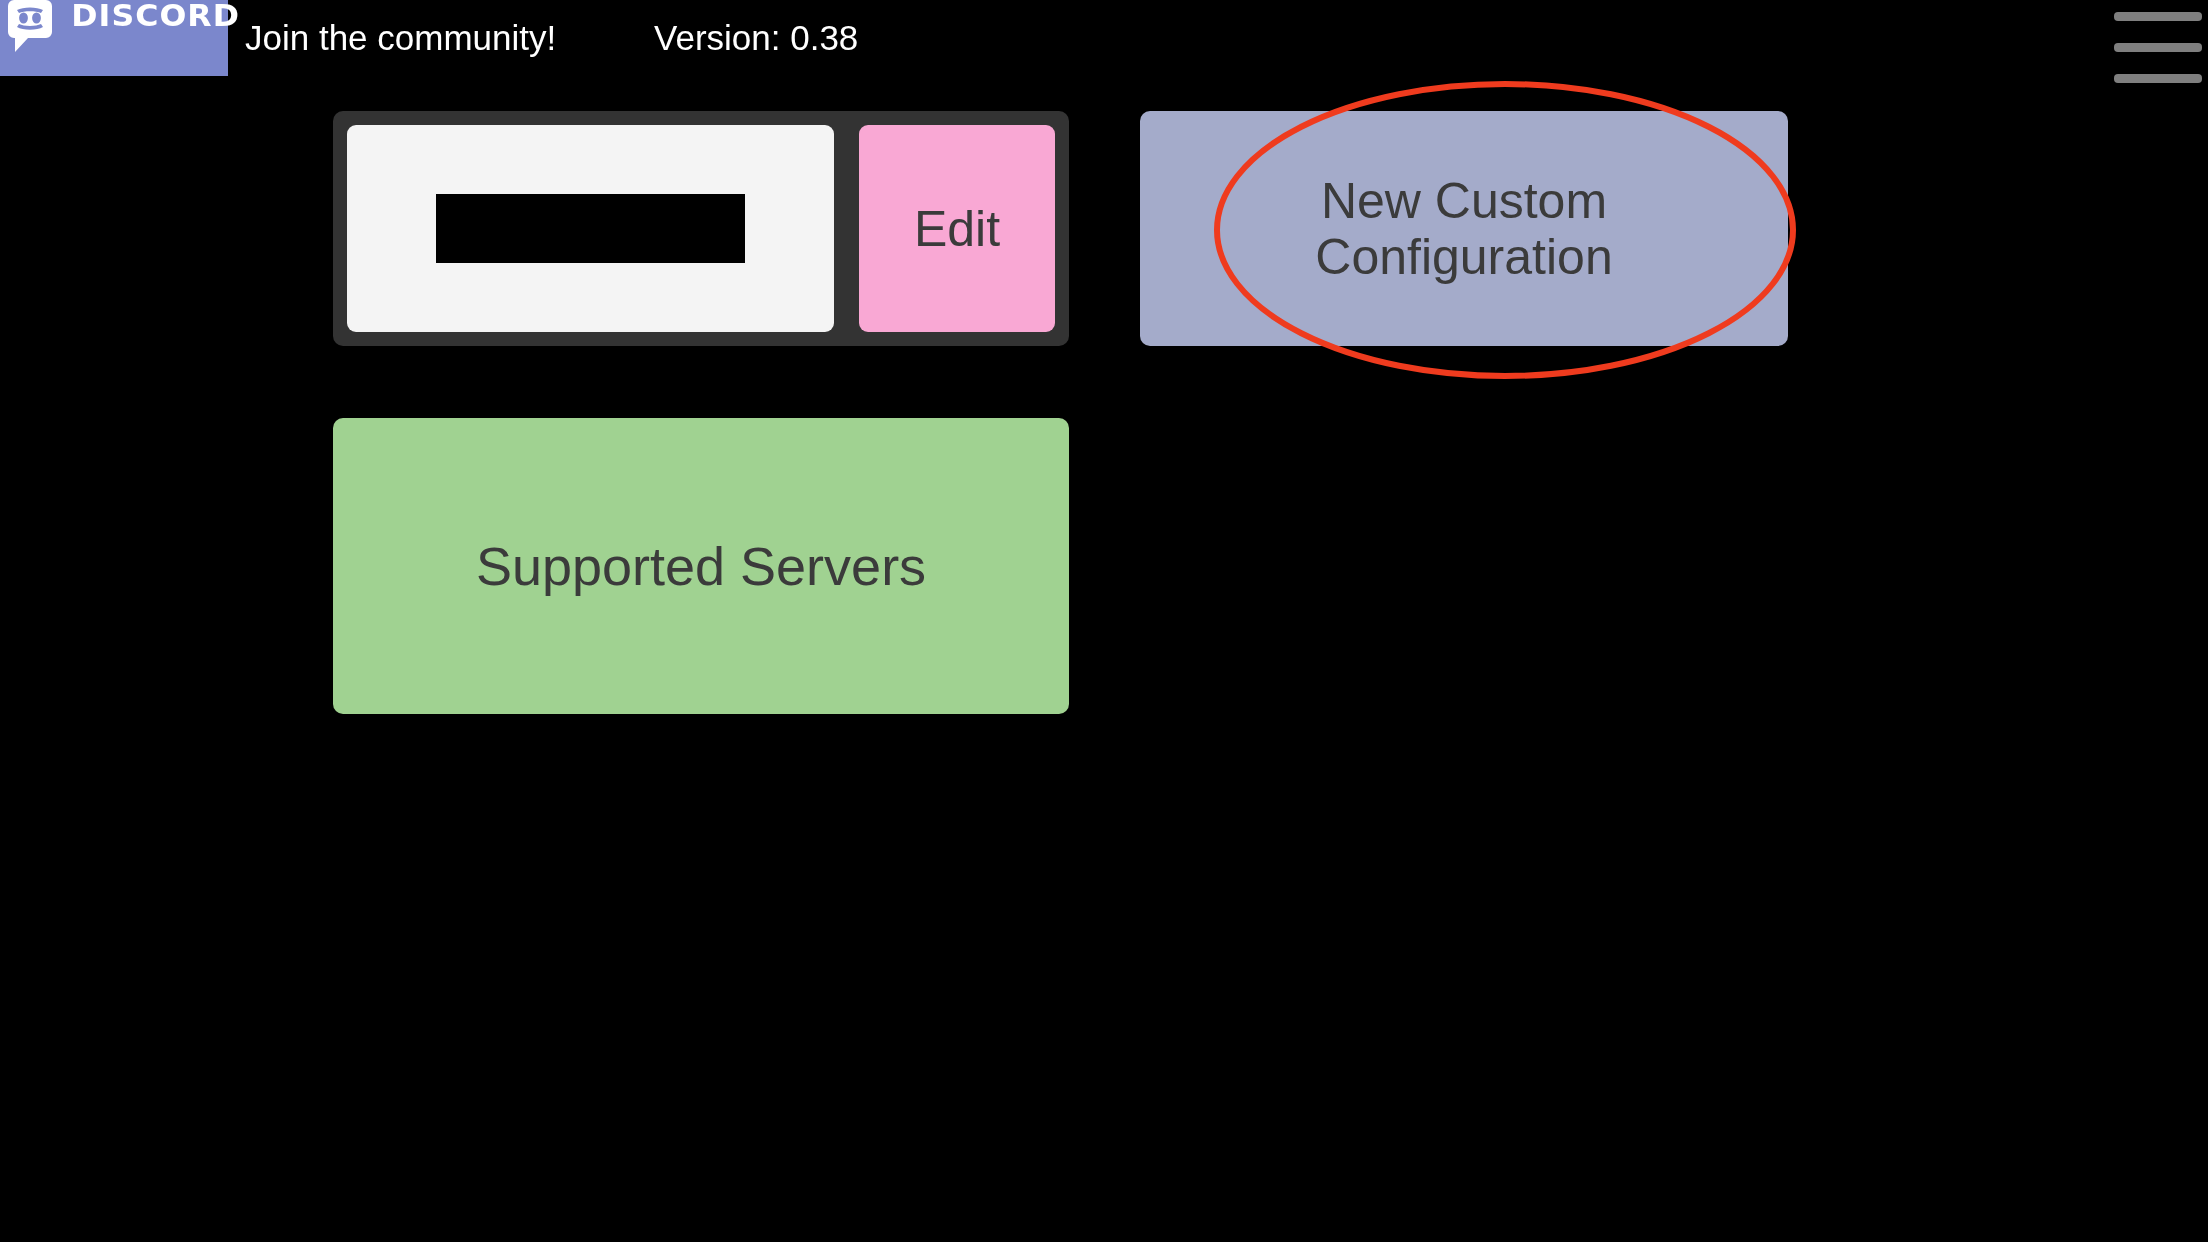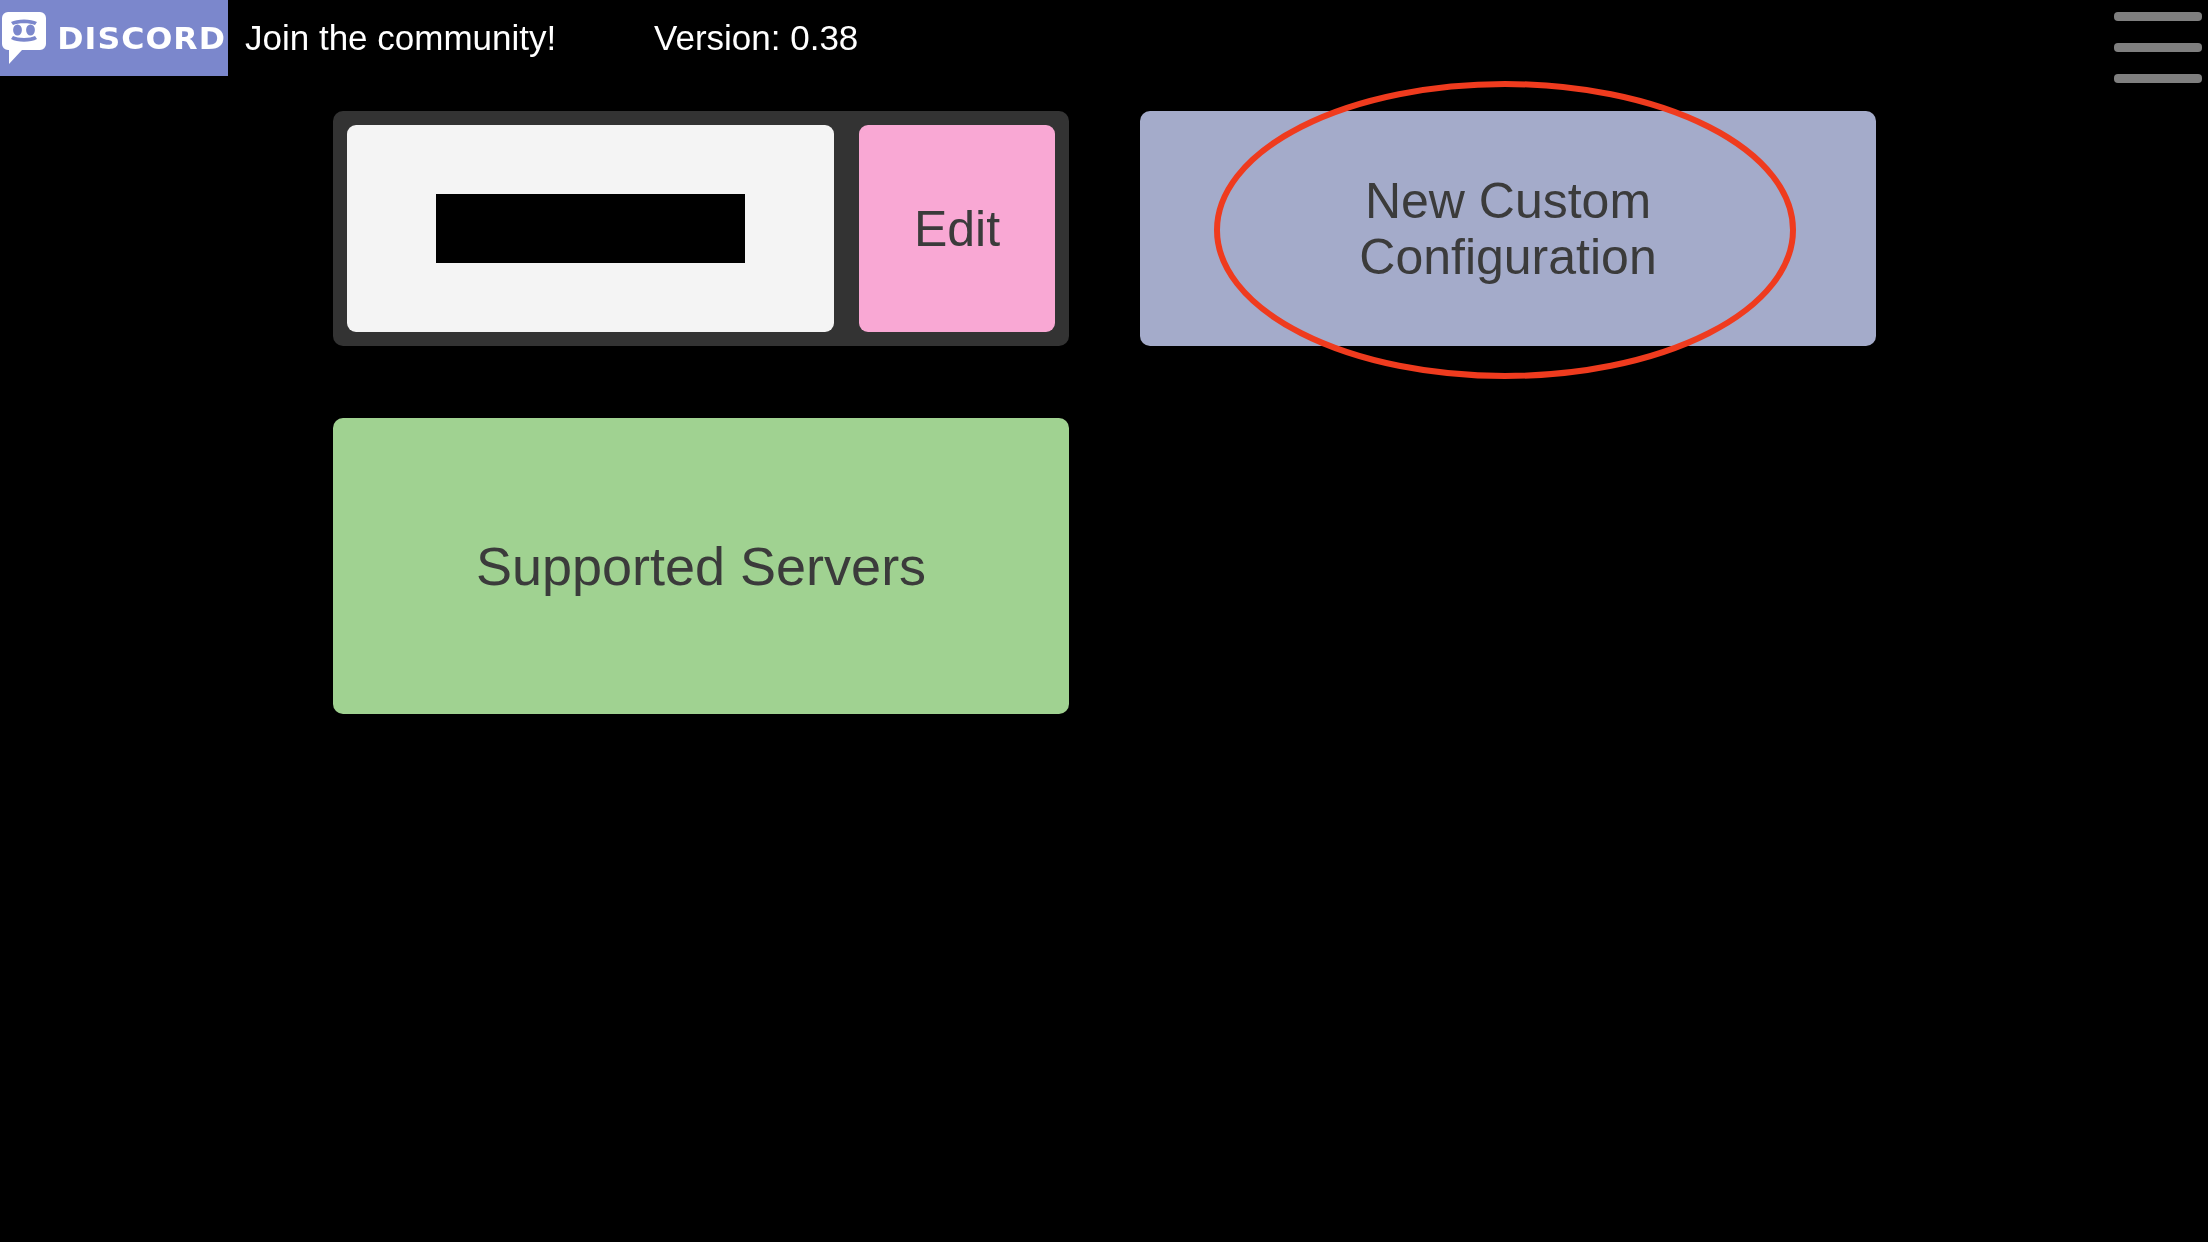--- a/index.html
+++ b/index.html
@@ -24,23 +24,23 @@
     width: 2208px;
     height: 80px;
   }
   .discord-banner {
     position: absolute;
     left: 0; top: 0;
     width: 228px;
     height: 76px;
     background: #7b87cc;
     display: flex;
-    align-items: center;
-    gap: 13px;
-    padding-left: 2px;
+    align-items: flex-start;
+    gap: 21px;
+    padding-left: 8px;
     box-sizing: border-box;
   }
   .discord-mark {
     width: 44px;
     height: 52px;
     position: relative;
     flex: 0 0 auto;
   }
   .discord-mark svg { display: block; }
 
@@ -134,21 +134,21 @@
     display: flex;
     align-items: center;
     justify-content: center;
   }
 
   
   .new-config-btn {
     position: absolute;
     left: 1140px;
     top: 111px;
-    width: 736px;
+    width: 648px;
     height: 235px;
     background: #a4abca;
     border: 0;
     border-radius: 10px;
     font-family: "Liberation Sans", sans-serif;
     font-size: 50px;
     line-height: 1.12;
     color: #3b3b3b;
     text-align: center;
     cursor: pointer;

